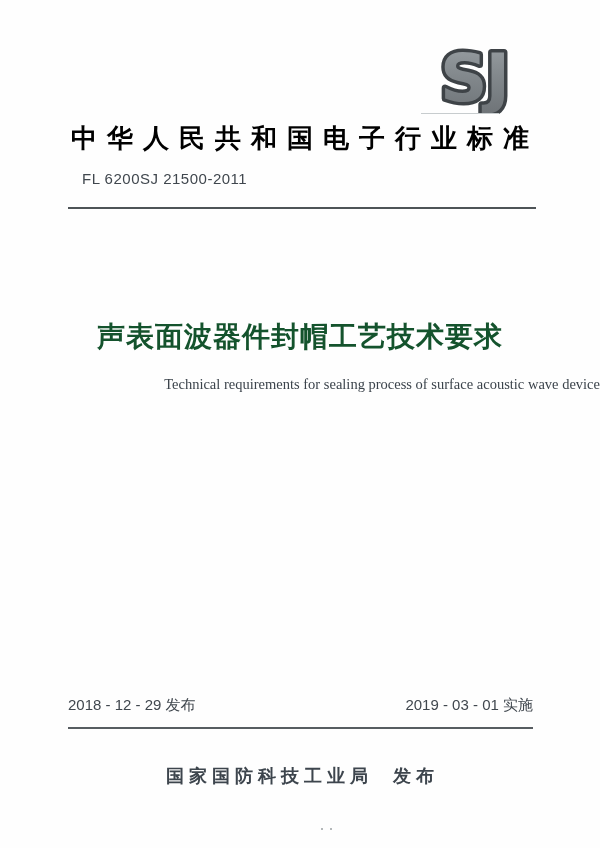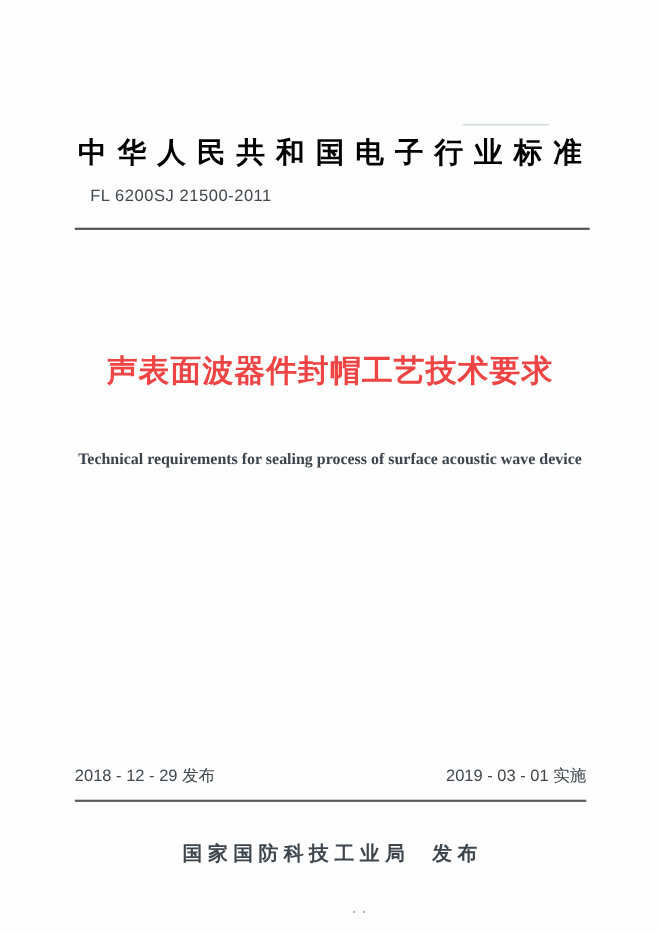--- a/index.html
+++ b/index.html
@@ -71,35 +71,34 @@
 
   .cn-title {
     position: absolute;
     top: 318px;
     left: 0;
     width: 600px;
     text-align: center;
     font-size: 28px;
     font-weight: 700;
     letter-spacing: 1px;
-    color: #ef4444;
+    color: #14532d;
     white-space: nowrap;
   }
 
   .en-title {
     position: absolute;
     top: 376px;
     left: 0;
     width: 600px;
-    text-align: center;
+    text-align: right;
     font-family: "Liberation Serif", serif;
     font-size: 14.5px;
-    font-weight: 700;
+    font-weight: 400;
     color: #3b434b;
-    margin-top: 34px;
   }
 
   .dates-row {
     position: absolute;
     top: 696px;
     left: 68px;
     width: 465px;
     display: flex;
     justify-content: space-between;
     align-items: baseline;
@@ -145,20 +144,32 @@
     width: 2px; height: 2px;
     background: #b4b8ba;
     display: block;
   }
 </style>
 </head>
 <body>
 
 <div class="page">
 
+  <div class="logo">
+    <svg viewBox="0 0 112 76" xmlns="http://www.w3.org/2000/svg">
+      <defs>
+        <linearGradient id="sjgrad" x1="0" y1="0" x2="0" y2="1">
+          <stop offset="0" stop-color="#9aa0a4"></stop>
+          <stop offset="0.45" stop-color="#83898d"></stop>
+          <stop offset="1" stop-color="#6d7276"></stop>
+        </linearGradient>
+      </defs>
+      <text x="56" y="63" text-anchor="middle" font-family="DejaVu Sans, sans-serif" font-size="66" font-weight="bold" letter-spacing="-2" stroke="#3e4347" stroke-width="7" paint-order="stroke" stroke-linejoin="round" fill="url(#sjgrad)">SJ</text>
+    </svg>
+  </div>
   <div class="logo-underline"></div>
 
   <div class="header-title">中华人民共和国电子行业标准</div>
 
   <div class="doc-row">
     <span class="doc-class">FL 6200</span>
     <span class="doc-number">SJ 21500-2011</span>
   </div>
 
   <div class="rule-top"></div>

